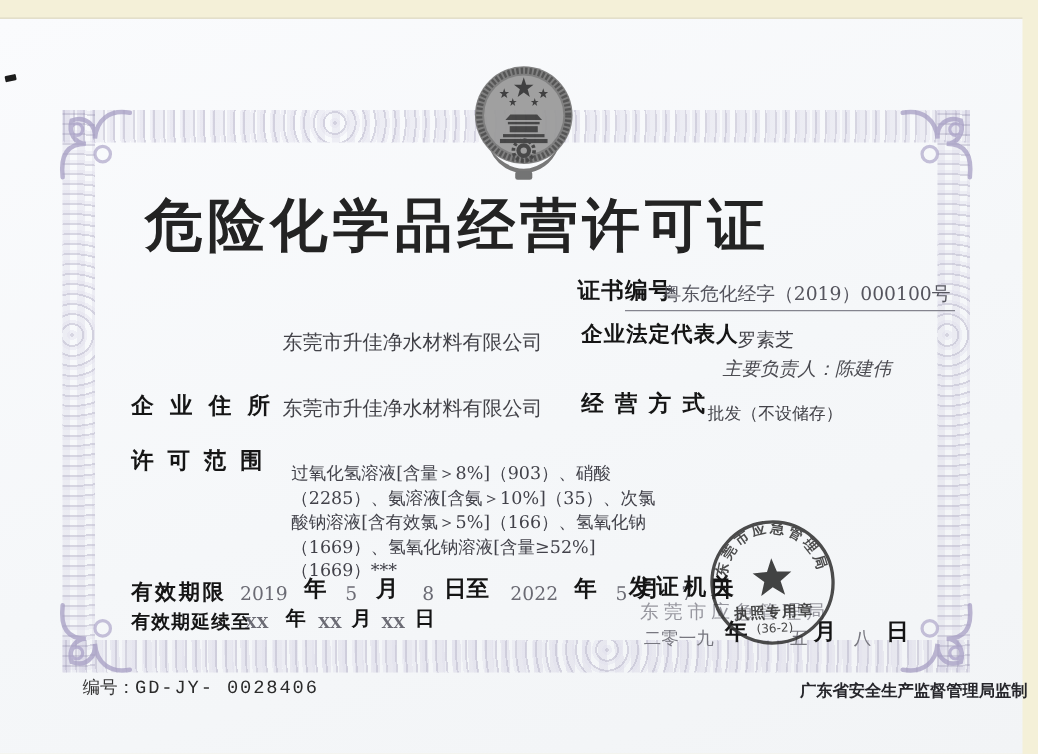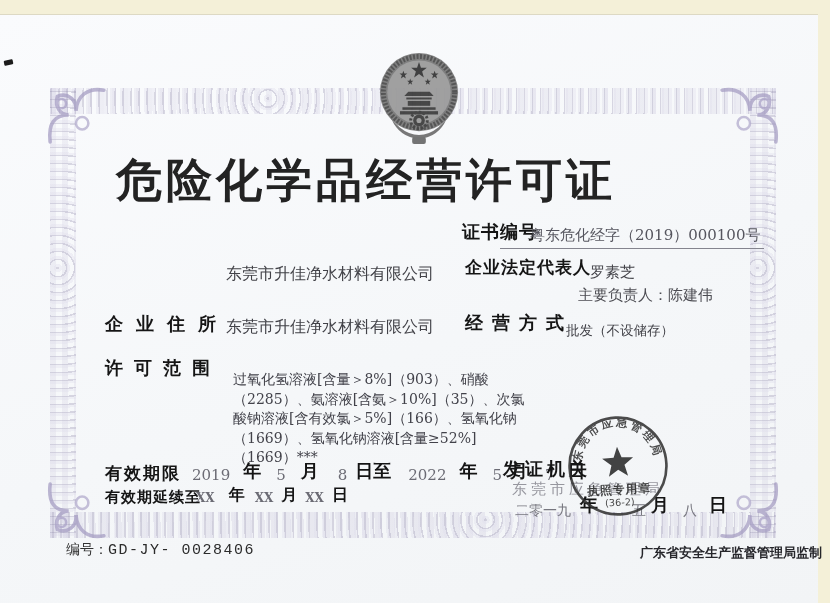--- a/index.html
+++ b/index.html
@@ -53,21 +53,21 @@
   .certno-label{left:462px;top:220px;font-size:18px;letter-spacing:1px;}
   .certno-value{
     left:500px;top:226px;width:234px;font-size:15px;color:#55555e;
     padding:0 0 3px 30px;border-bottom:1.5px solid #84848e;
   }
 
   .lbl-company{left:105px;top:257px;font-size:18px;letter-spacing:13px;}
   .val-company{left:226px;top:264px;font-size:16px;}
   .lbl-legal{left:465px;top:256px;font-size:17px;letter-spacing:1px;}
   .val-legal{left:590px;top:263px;font-size:15px;}
-  .val-principal{left:578px;top:286px;font-size:15px;color:#4c4c52;}
+  .val-principal{left:578px;top:286px;font-size:15px;color:#4c4c52;font-style:italic;}
 
   .lbl-address{left:105px;top:312px;font-size:18px;letter-spacing:13px;}
   .val-address{left:226px;top:317px;font-size:16px;}
   .lbl-mode{left:465px;top:311px;font-size:18px;letter-spacing:9px;}
   .val-mode{left:566px;top:322px;font-size:13.5px;}
 
   .lbl-scope{left:105px;top:356px;font-size:18px;letter-spacing:11px;}
   .scope-block{position:absolute;left:233px;top:370px;width:372px;
     font-family:"DejaVu Serif","Liberation Serif",serif;font-size:14px;
     line-height:19.5px;color:#42424a;}

